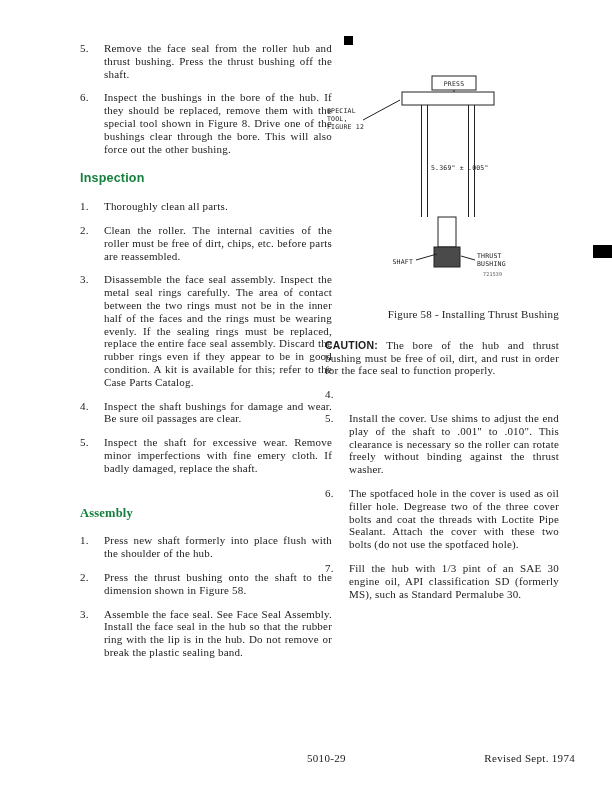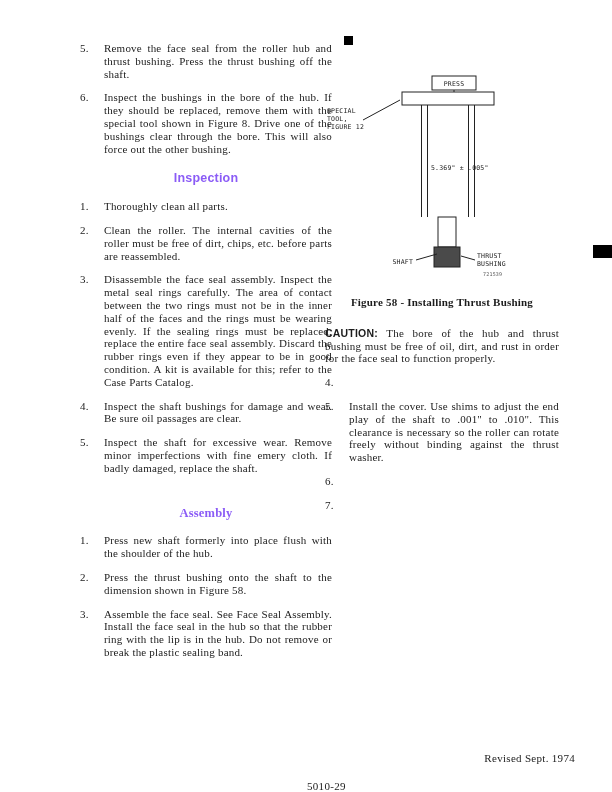--- a/index.html
+++ b/index.html
@@ -10,35 +10,35 @@
     font-family:"Liberation Serif", serif;
   }
   .col { position:absolute; top:42px; font-size:11px; line-height:12.8px; letter-spacing:0.2px; }
   .col-left  { left:80px;  width:252px; }
   .col-right { left:325px; width:234px; }
   .item { display:flex; margin-bottom:11px; }
   .item .num { width:24px; flex:none; }
   .item .txt { flex:1; text-align:justify; }
   .heading {
     font-family:"Liberation Sans", sans-serif; font-weight:bold;
-    font-size:12.5px; color:#8b5cf6; margin:17px 0 15px 0;text-align:center;
+    font-size:12.5px; color:#15803d; margin:17px 0 15px 0;
   }
   .heading-gap { margin-top:32px;font-family:Liberation Serif, serif; }
   .para { text-align:justify; margin-bottom:11px; }
   .inline-label { font-family:"Liberation Sans", sans-serif; font-weight:bold; font-size:10.5px; }
   .note-block { margin-left:32px; }
   .figure-wrap { margin-top:30px; }
-  .fig-caption { text-align:center; font-size:11px; margin:6px 0 18px 0; letter-spacing:0.2px;font-weight:bold; }
+  .fig-caption { text-align:right; font-size:11px; margin:18px 0 18px 0; letter-spacing:0.2px; }
   svg.fig { display:block; }
   svg.fig text { font-family:"DejaVu Sans Mono", monospace; font-size:6.5px; fill:#222; }
   svg.fig .tiny { font-size:5px; fill:#555; }
   svg.fig rect, svg.fig line, svg.fig path { stroke:#222; fill:none; stroke-width:1; }
   svg.fig rect.solid { fill:#4a4a4a; stroke:#222; }
   .footer { position:absolute; top:752px; font-size:11px; letter-spacing:0.3px; }
-  .footer-page { left:307px;margin-top:28px; }
+  .footer-page { left:307px; }
   .footer-rev { right:37px; }
   .artifact { position:absolute; background:#000; }
   .artifact-sq  { left:344px; top:36px; width:9px; height:9px; }
   .artifact-bar { left:593px; top:245px; width:19px; height:13px; }
 </style>
 </head>
 <body>
 
 <div class="page">
 
@@ -142,23 +142,25 @@
       <span class="num">4.</span>
     </div>
     <div class="item">
       <span class="num">5.</span>
       <div class="txt">Install the cover. Use shims to adjust the end play of the shaft to .001" to .010". This clearance is necessary so the roller can rotate freely without binding against the thrust washer.</div>
     </div>
 
 
     <div class="item">
       <span class="num">6.</span>
+      <div class="txt">The spotfaced hole in the cover is used as oil filler hole. Degrease two of the three cover bolts and coat the threads with Loctite Pipe Sealant. Attach the cover with these two bolts (do not use the spotfaced hole).</div>
     </div>
     <div class="item">
       <span class="num">7.</span>
+      <div class="txt">Fill the hub with 1/3 pint of an SAE 30 engine oil, API classification SD (formerly MS), such as Standard Permalube 30.</div>
     </div>
 
   </div>
 
   <div class="footer footer-page">5010-29</div>
   <div class="footer footer-rev">Revised Sept. 1974</div>
 
 </div>
 
 </body></html>

